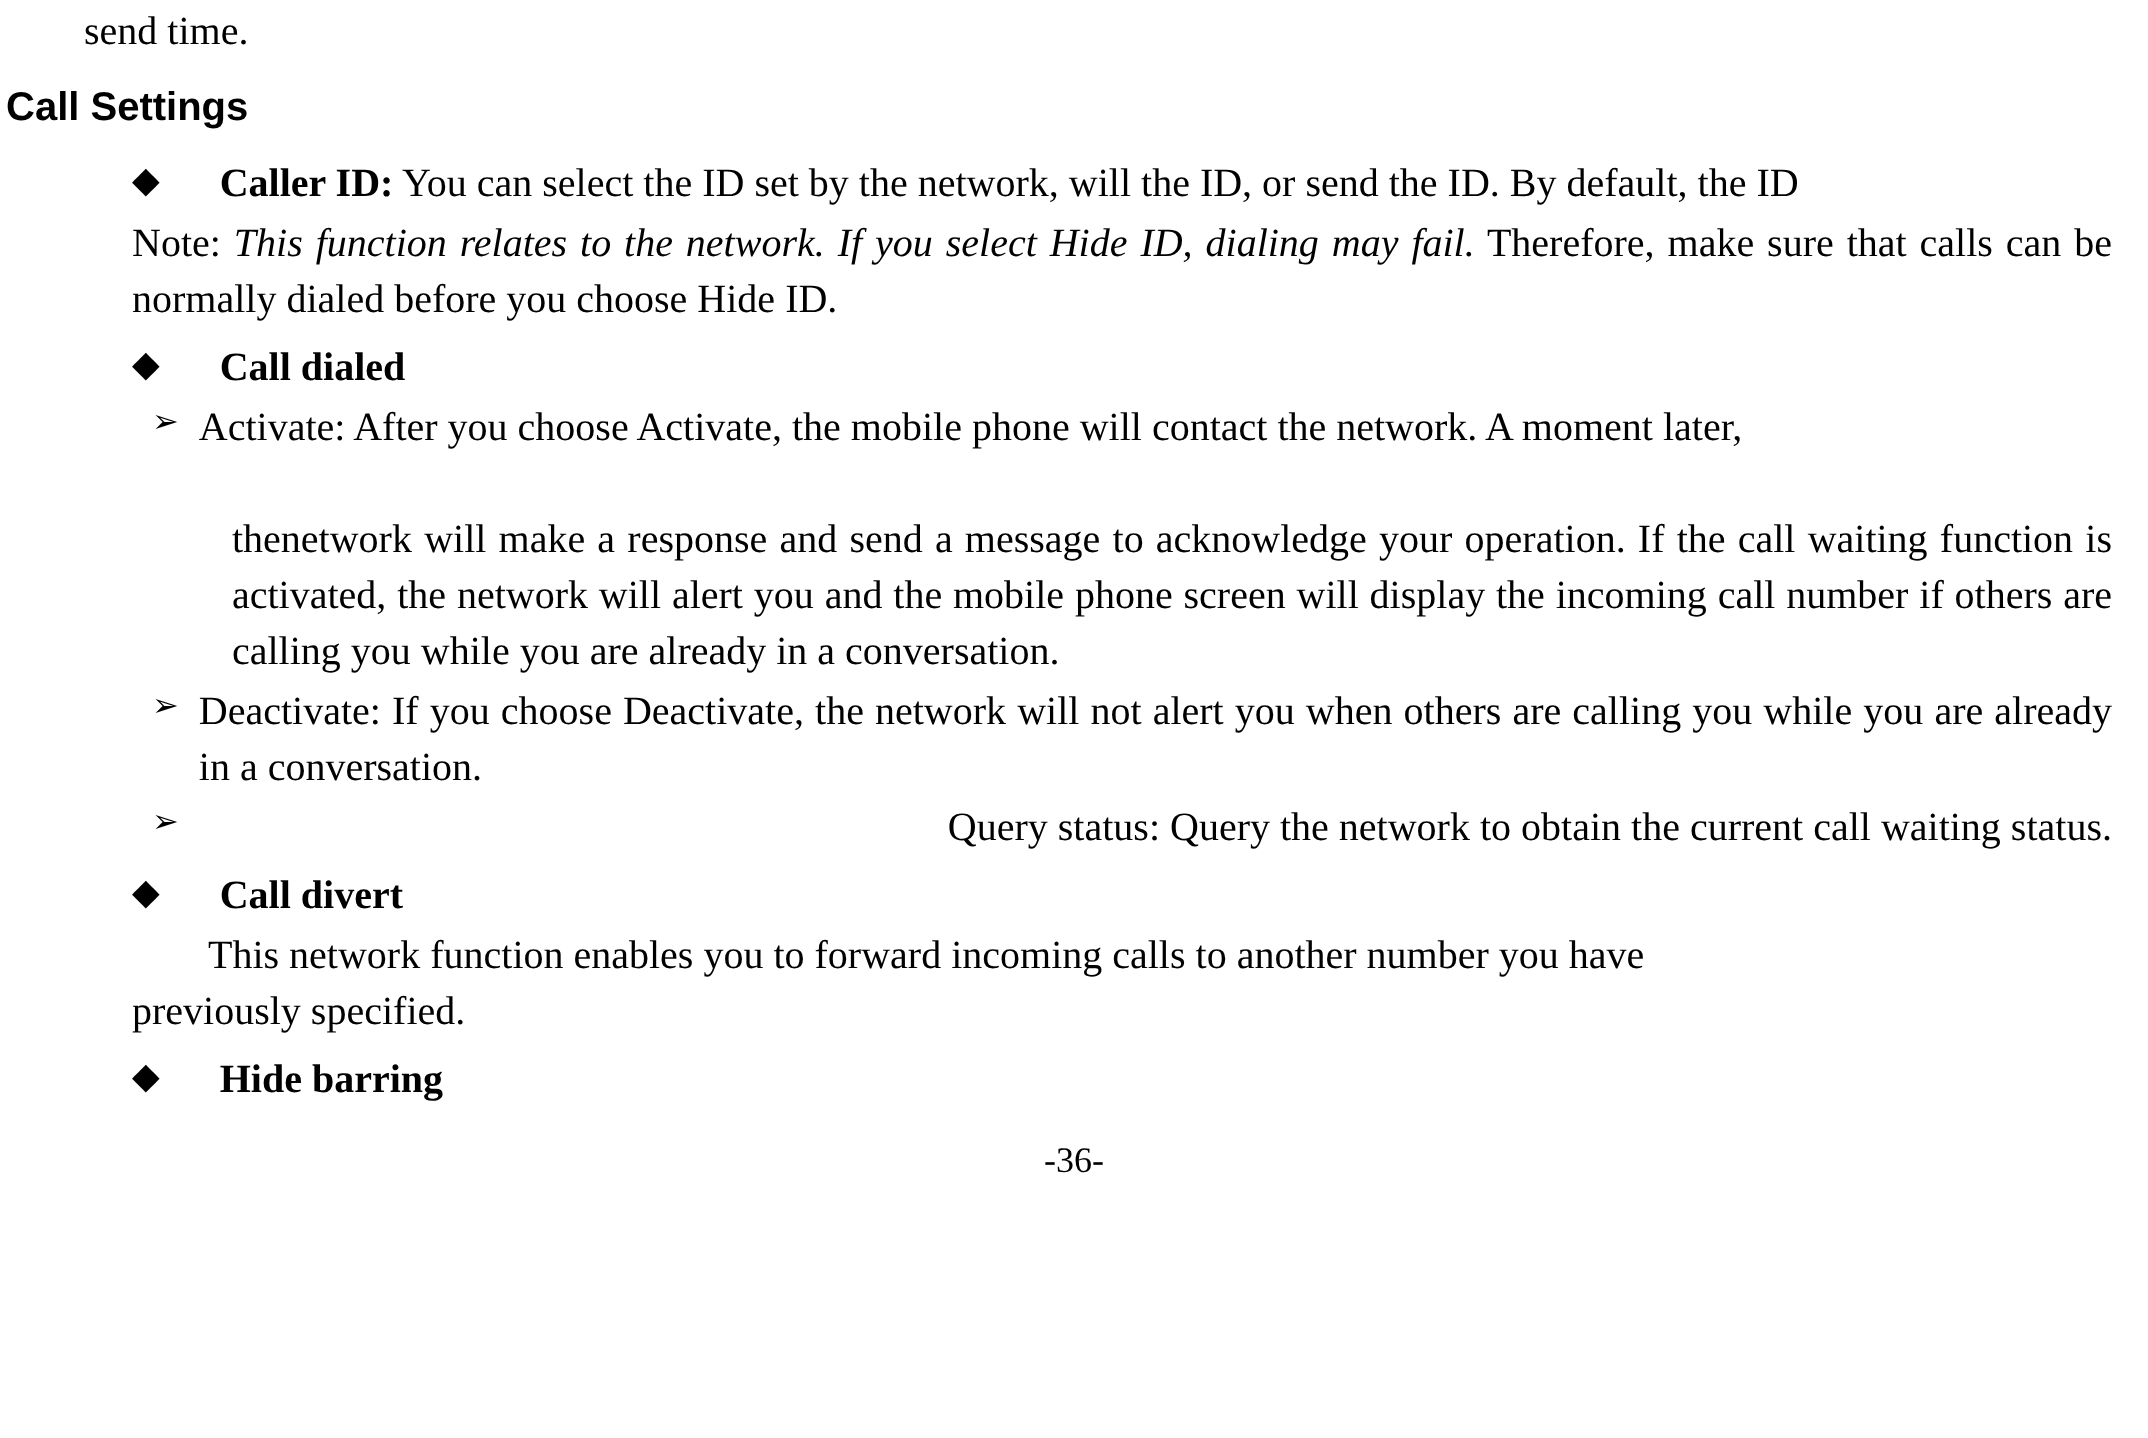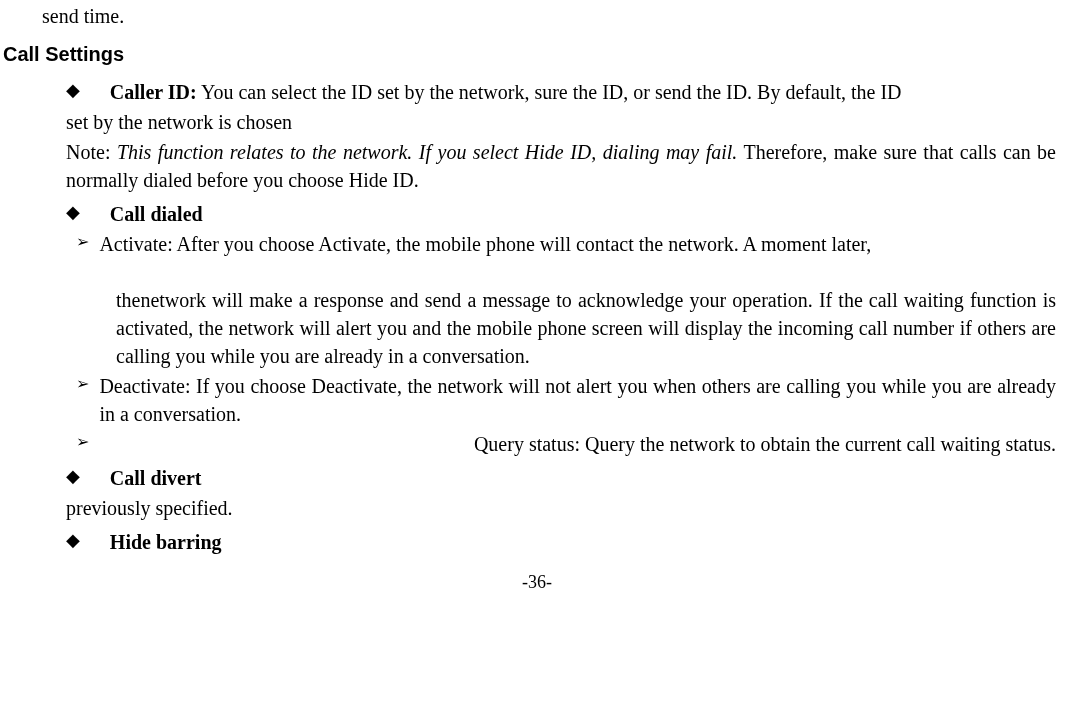--- a/index.html
+++ b/index.html
@@ -106,24 +106,23 @@
 
   <div class="fragment-top">send time.</div>
 
   <div class="heading">Call Settings</div>
 
   <div class="bullet-block">
 
     <div class="diamond-row">
       <span class="diamond-icon">◆</span>
       <div class="diamond-content">
-        <span class="bold">Caller ID:</span><span> You can select the ID set by the network, sure the ID, or send the ID. By default, the ID</span>
+        <span class="bold">Caller ID:</span><span> You can select the ID set by the network, will the ID, or send the ID. By default, the ID</span>
       </div>
     </div>
-    <div class="sub-indent">set by the network is chosen</div>
     <div class="para-justify">
       <span>Note: </span><span class="italic">This function relates to the network. If you select Hide ID, dialing may fail.</span><span> Therefore, make sure that calls can be normally dialed before you choose Hide ID.</span>
     </div>
 
     <div class="diamond-row">
       <span class="diamond-icon">◆</span>
       <div class="diamond-content bold">Call dialed</div>
     </div>
 
     <div class="sub-bullet">
@@ -139,20 +138,23 @@
 
     <div class="sub-bullet">
       <span class="chevron-icon">➢</span>
       <div class="sub-content-left">Query status: Query the network to obtain the current call waiting status.</div>
     </div>
 
     <div class="diamond-row">
       <span class="diamond-icon">◆</span>
       <div class="diamond-content bold">Call divert</div>
     </div>
+    <div class="divert-desc">
+      <span>This network function enables you to forward incoming calls to another number you have</span>
+    </div>
     <div class="divert-desc2">previously specified.</div>
 
     <div class="diamond-row">
       <span class="diamond-icon">◆</span>
       <div class="diamond-content bold">Hide barring</div>
     </div>
 
   </div>
 
   <div class="page-num">-36-</div>

